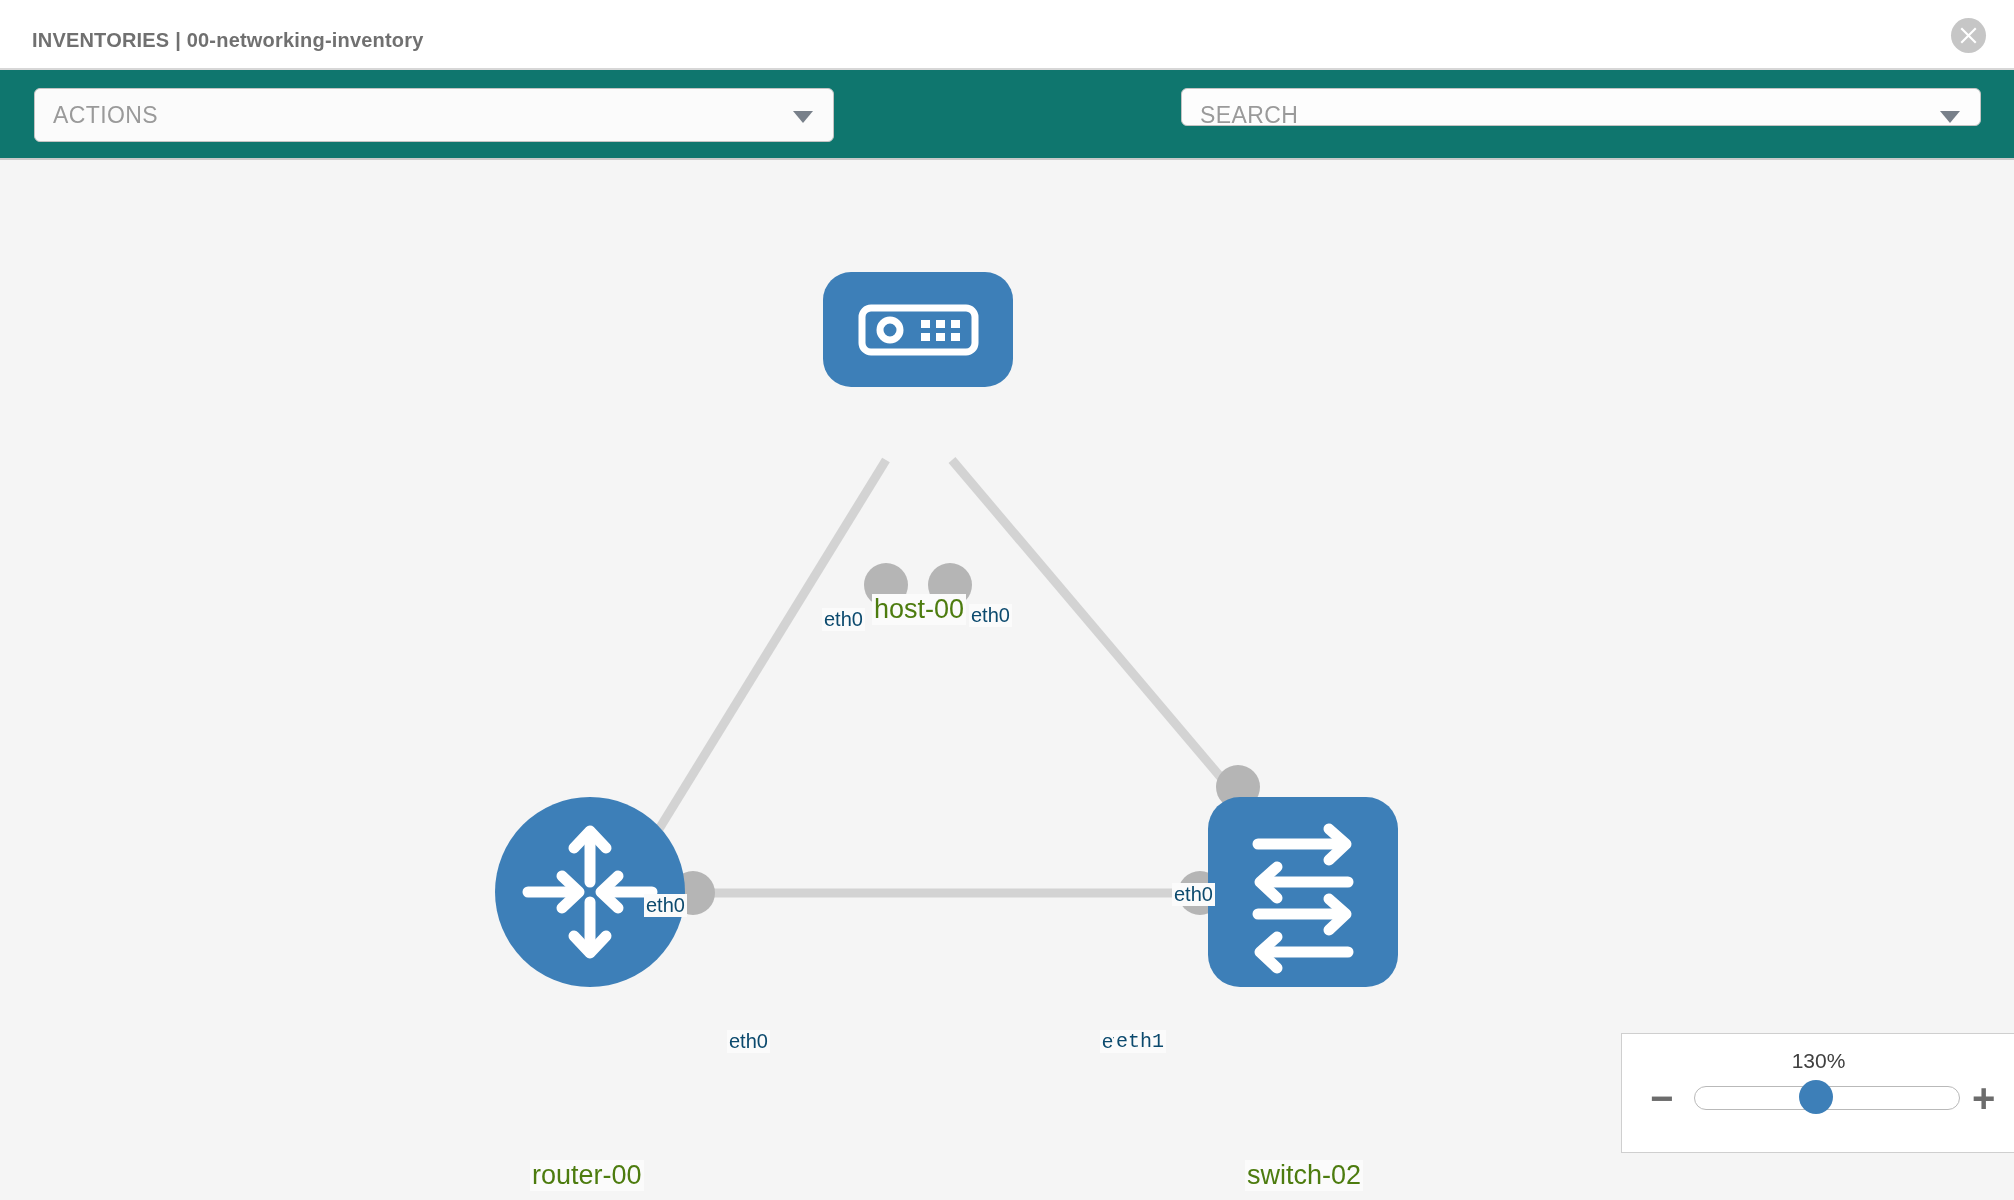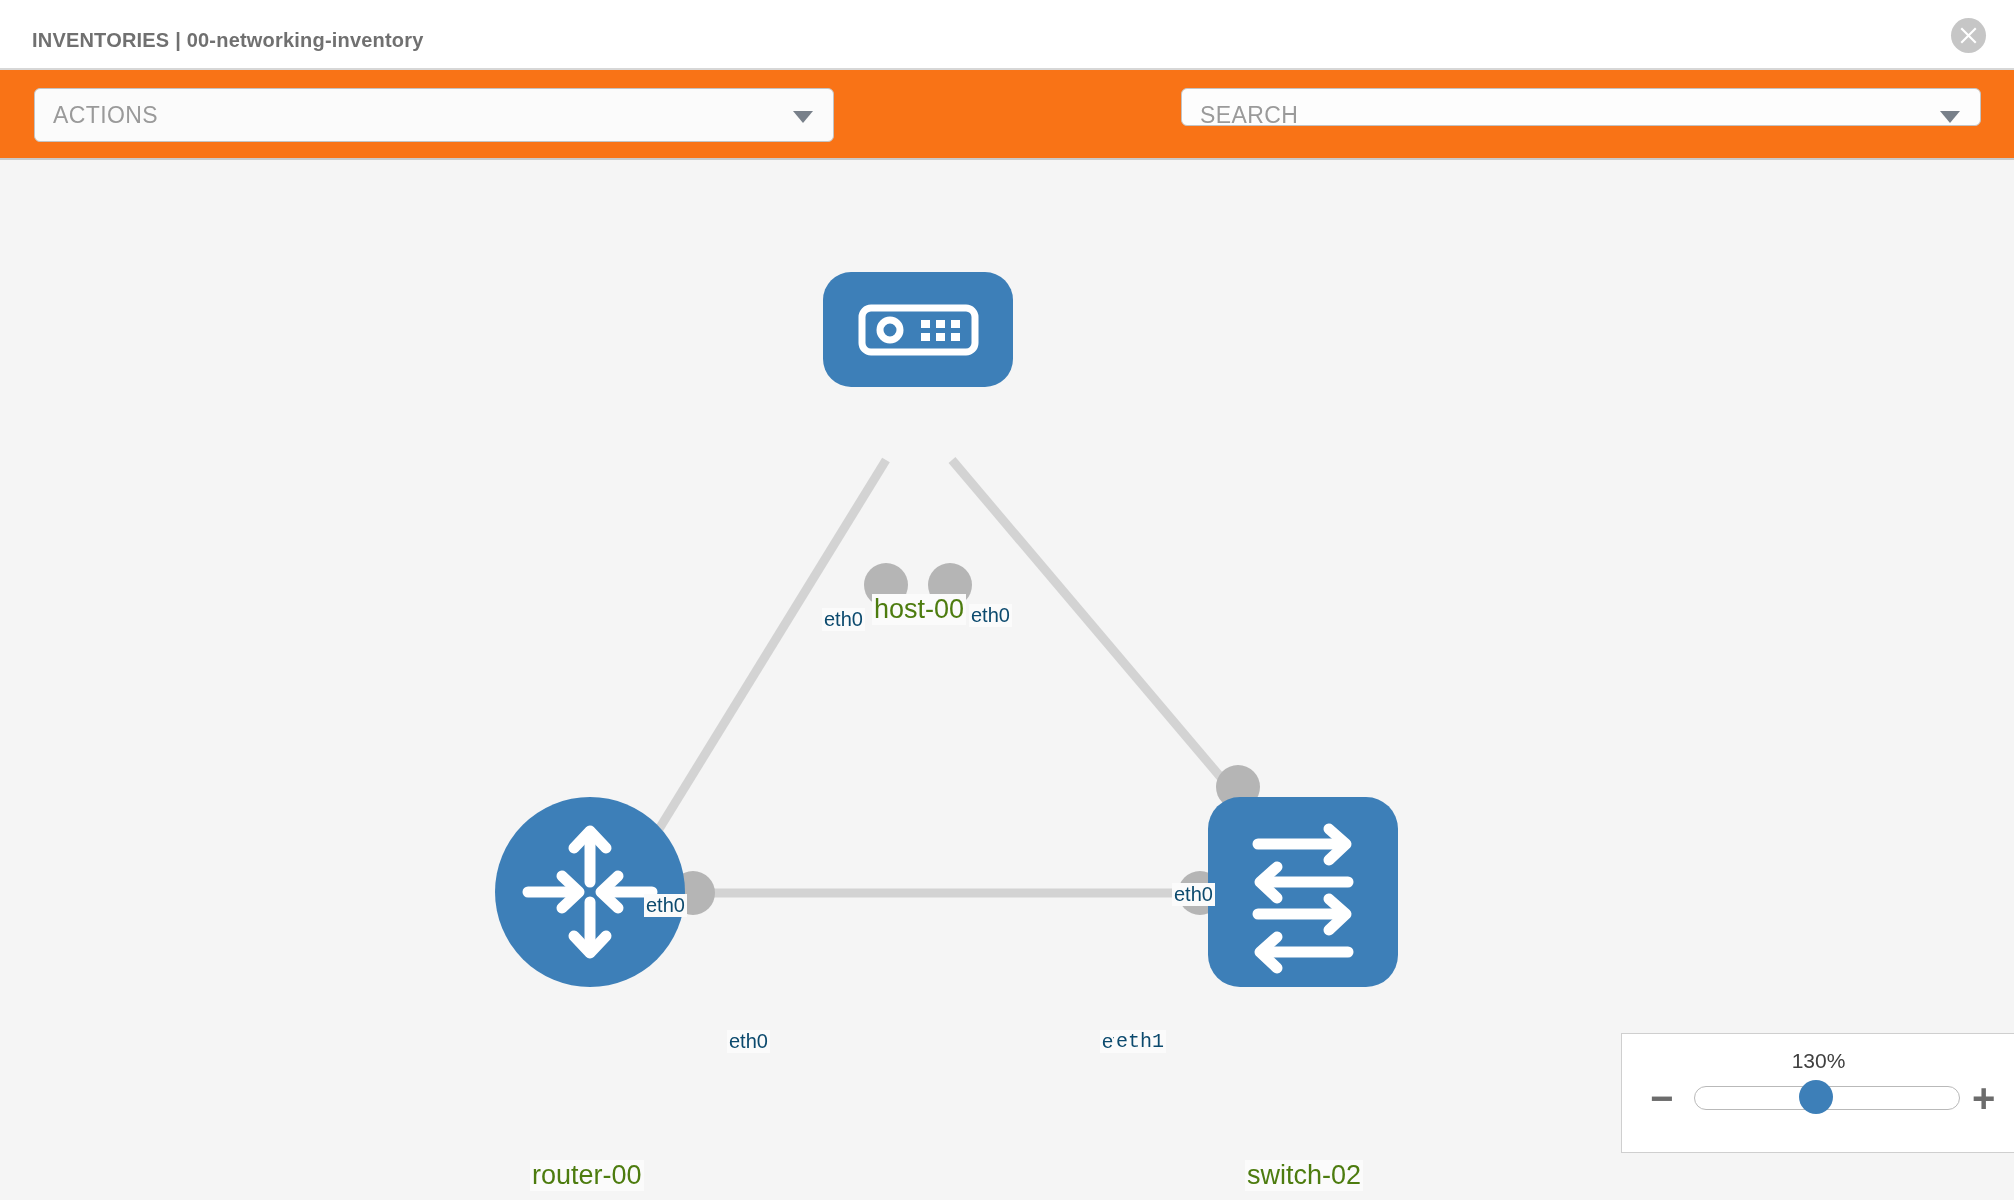--- a/index.html
+++ b/index.html
@@ -32,21 +32,21 @@
     width: 35px; height: 35px; border-radius: 50%;
     background: #c6c6c6;
     cursor: pointer;
   }
   .close-btn svg { display: block; width: 35px; height: 35px; }
 
   
   .toolbar {
     position: absolute; left: 0; top: 70px;
     width: 2014px; height: 90px;
-    background: #f97316;
+    background: #0f766e;
     border-bottom: 2px solid #c9c9c9;
   }
   .actions-select {
     position: absolute; left: 34px; top: 18px;
     width: 800px; height: 54px;
     background: #fbfbfb;
     border: 1px solid #c3c3c3;
     border-radius: 6px;
     cursor: pointer;
   }

